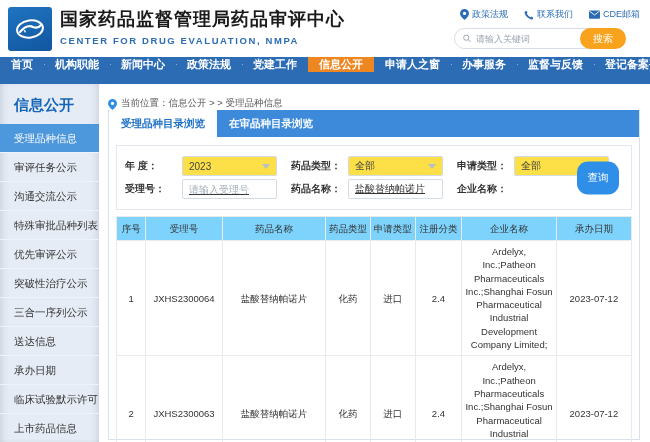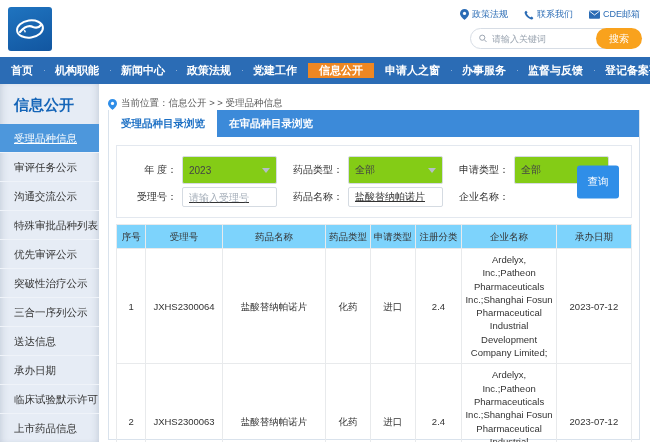--- a/index.html
+++ b/index.html
@@ -9,69 +9,69 @@
   
   .header { position:relative; height:57px; background:#fff; }
   .logo { position:absolute; left:8px; top:7px; width:44px; height:44px;
     background:linear-gradient(160deg,#1f74c0,#1256a0); border-radius:3px;
     display:flex; align-items:center; justify-content:center; }
   .titles { position:absolute; left:60px; top:7px; }
   .title-cn { font-size:18px; font-weight:bold; color:#1a1a1a; letter-spacing:1px; }
   .title-en { font-size:9.5px; font-weight:bold; color:#2b6cb5; letter-spacing:1.6px; margin-top:4px; }
   .quick-links { position:absolute; right:10px; top:8px; display:flex; gap:16px; }
   .quick-link { display:flex; align-items:center; gap:3px; font-size:9px; color:#2b6cb5; cursor:pointer; }
-  .searchbar { position:absolute; right:8px; top:28px; display:flex; align-items:center; }
+  .searchbar { position:absolute; right:24px; top:28px; display:flex; align-items:center; }
   .search-input-wrap { width:150px; height:21px; border:1px solid #d7dde5; border-radius:11px;
     display:flex; align-items:center; padding:0 8px; gap:5px; background:#fff; }
   .search-input-wrap input { border:none; outline:none; width:100%; font-size:9px; color:#333; background:transparent; }
   .search-input-wrap input::placeholder { color:#9aa4b0; }
   .search-btn { width:46px; height:21px; margin-left:-24px; border:none; border-radius:11px;
     background:#f9a21d; color:#fff; font-size:10px; cursor:pointer; z-index:2; }
 
   
-  .nav { height:27px; background:#2b6cb5; display:flex; align-items:center; }
+  .nav { height:27px; background:#2b6cb5; display:flex; align-items:flex-start; }
   .nav-item { display:flex; align-items:center; padding:0 11px; color:#fff; font-size:11px;
     font-weight:bold; cursor:pointer; position:relative; white-space:nowrap; }
   .nav-item + .nav-item::before { content:""; position:absolute; left:0; top:7px; bottom:7px;
     width:1px; background:rgba(255,255,255,.45); }
   .nav-item.active { background:#ee8722; }
   .nav-item.active::before, .nav-item.active + .nav-item::before { display:none; }
 
   
   .main { display:flex; height:358px; }
   .sidebar { width:103px; background:#e6ecf5; box-shadow:inset -6px 0 8px -6px rgba(60,80,110,.25), inset 6px 0 8px -6px rgba(60,80,110,.25); }
   .sidebar-title { font-size:15px; font-weight:bold; color:#1565b8; padding:12px 0 9px 14px; }
   .side-item { height:29px; line-height:29px; padding-left:14px; font-size:10.5px; color:#333;
     cursor:pointer; border-bottom:1px solid #eff3f9; white-space:nowrap; overflow:hidden; }
-  .side-item.active { background:#4d97dc; color:#fff;text-decoration:underline; }
+  .side-item.active { background:#4d97dc; color:#fff; }
 
   .content { flex:1; padding:6px 10px 0 9px; }
   .breadcrumb { display:flex; align-items:flex-end; gap:4px; font-size:9.5px; color:#555; height:20px; }
 
   
   .panel { border:1px solid #d9e2ec; border-top:none; background:#fff; height:330px; }
   .tabbar { height:27px; background:#3c8ad9; display:flex; }
   .tab { min-width:96px; padding:0 12px; display:flex; align-items:center; justify-content:center;
     color:#fff; font-size:10.5px; font-weight:bold; cursor:pointer; }
   .tab.active { background:#fff; color:#1b6fc4; }
 
   
   .filterbox { margin:8px 7px 6px 7px; border:1px solid #e3e8ef; padding:7px 8px; position:relative; }
   .frow { display:flex; align-items:center; margin:3px 0; }
-  .flabel { width:52px; font-size:10px; color:#333; text-align:right; margin-right:5px; white-space:nowrap; }
-  .fselect { width:95px; height:28px; border:1px solid #d5dbe2; border-radius:2px; background:#84cc16;
+  .flabel { width:52px; font-size:10px; color:#333; margin-right:5px; white-space:nowrap;font-weight:bold; }
+  .fselect { width:95px; height:20px; border:1px solid #d5dbe2; border-radius:2px; background:#fde047;
     display:flex; align-items:center; justify-content:space-between; padding:0 6px; font-size:10px; color:#444;
     cursor:pointer; margin-right:14px; }
   .caret { width:0; height:0; border-left:4px solid transparent; border-right:4px solid transparent;
     border-top:5px solid #b6bec8; }
   .finput { width:95px; height:20px; border:1px solid #d5dbe2; border-radius:2px; padding:0 6px;
     font-size:10px; color:#333; outline:none; margin-right:14px;text-decoration:underline; }
   .finput::placeholder { color:#a6afba; }
   .query-btn { position:absolute; right:12px; top:50%; transform:translateY(-50%);
-    width:42px; height:33px; background:#2f8ee8; color:#fff; border:none; border-radius:3px;
+    width:42px; height:33px; background:#2f8ee8; color:#fff; border:none; border-radius:11px;
     font-size:10.5px; cursor:pointer; }
 
   
   table { width:calc(100% - 14px); margin:0 7px; border-collapse:collapse; table-layout:fixed; }
   th { background:#7dd3fc; font-weight:normal; }
   th,td { border:1px solid #e8eaec; font-size:9.5px; color:#333; text-align:center;
     padding:4px 3px; line-height:1.4; word-wrap:break-word; }
   th { height:24px; padding:2px; }
   .col-no{width:29px}.col-acc{width:75px}.col-drug{width:102px}.col-dtype{width:44px}
   .col-atype{width:44px}.col-reg{width:46px}.col-comp{width:93px}.col-date{width:74px}
@@ -83,20 +83,22 @@
 
 <div class="header">
   <div class="logo">
     <svg width="34" height="34" viewBox="0 0 34 34">
       <ellipse cx="17" cy="17" rx="13" ry="8.5" fill="none" stroke="#fff" stroke-width="2" transform="rotate(-8 17 17)"></ellipse>
       <path d="M7 20 Q14 12 20 15 Q25 17 28 13" fill="none" stroke="#fff" stroke-width="2.2" stroke-linecap="round"></path>
       <path d="M10 17 l3 2 -1 2 z" fill="#fff"></path>
     </svg>
   </div>
   <div class="titles">
+    <div class="title-cn">国家药品监督管理局药品审评中心</div>
+    <div class="title-en">CENTER FOR DRUG EVALUATION, NMPA</div>
   </div>
 
   <div class="quick-links">
     <div class="quick-link">
       <svg width="9" height="11" viewBox="0 0 10 12">
         <path d="M5 0 C2.2 0 0 2.2 0 5 c0 3.5 5 7 5 7 s5 -3.5 5 -7 C10 2.2 7.8 0 5 0 z" fill="#2b6cb5"></path>
         <circle cx="5" cy="4.8" r="1.8" fill="#fff"></circle>
       </svg>
       <span>政策法规</span>
     </div>

